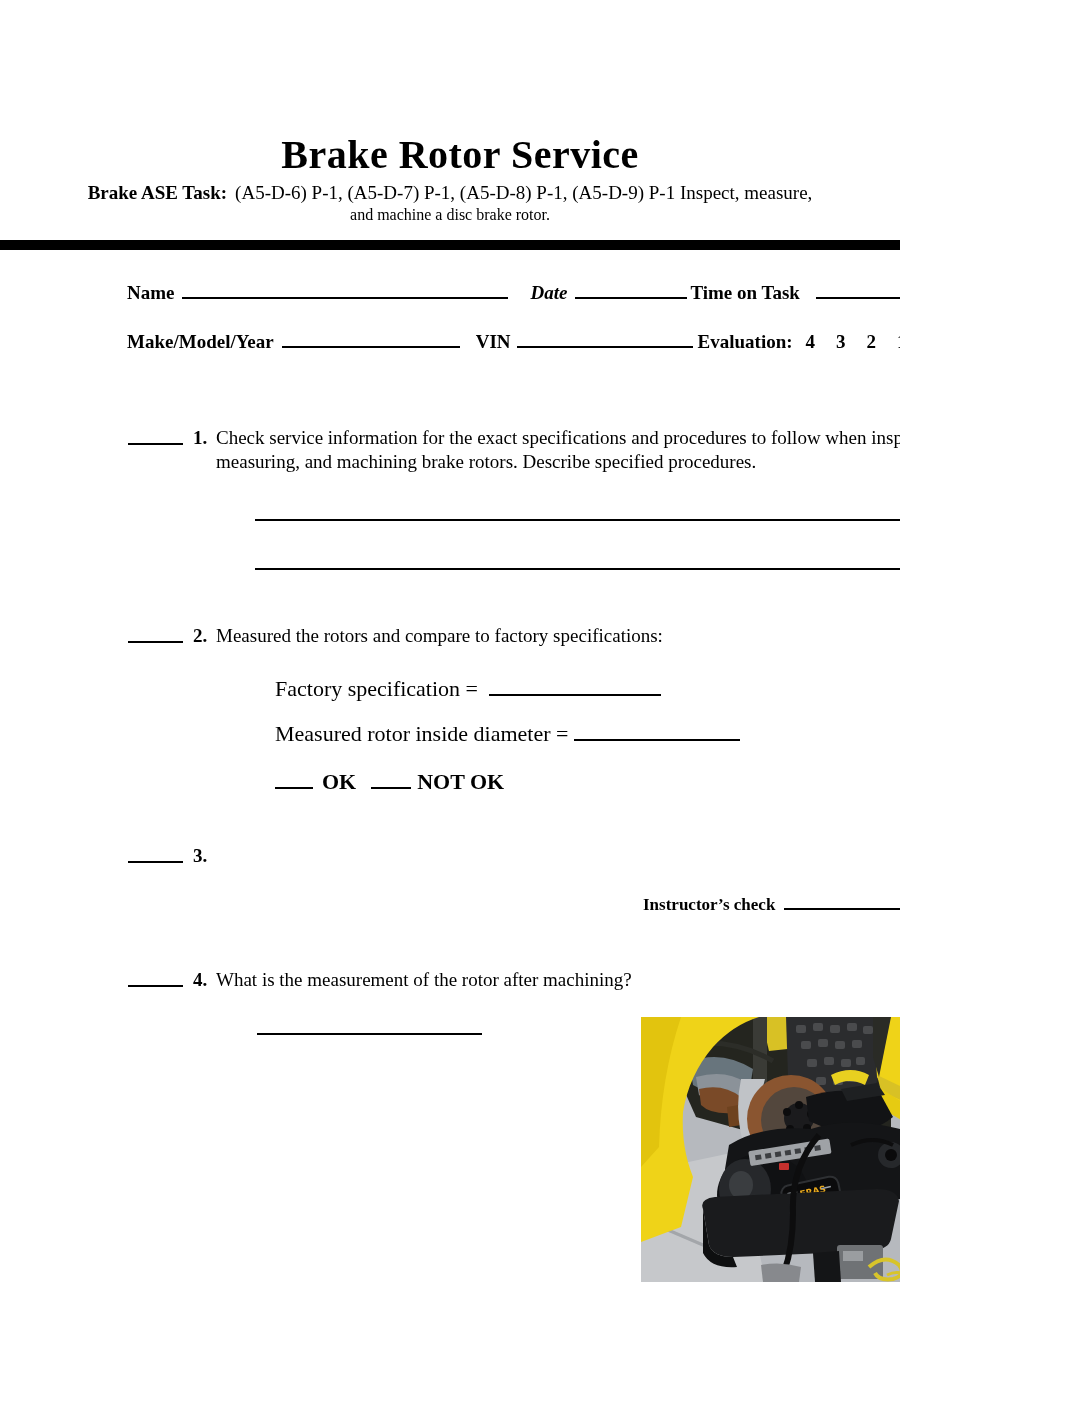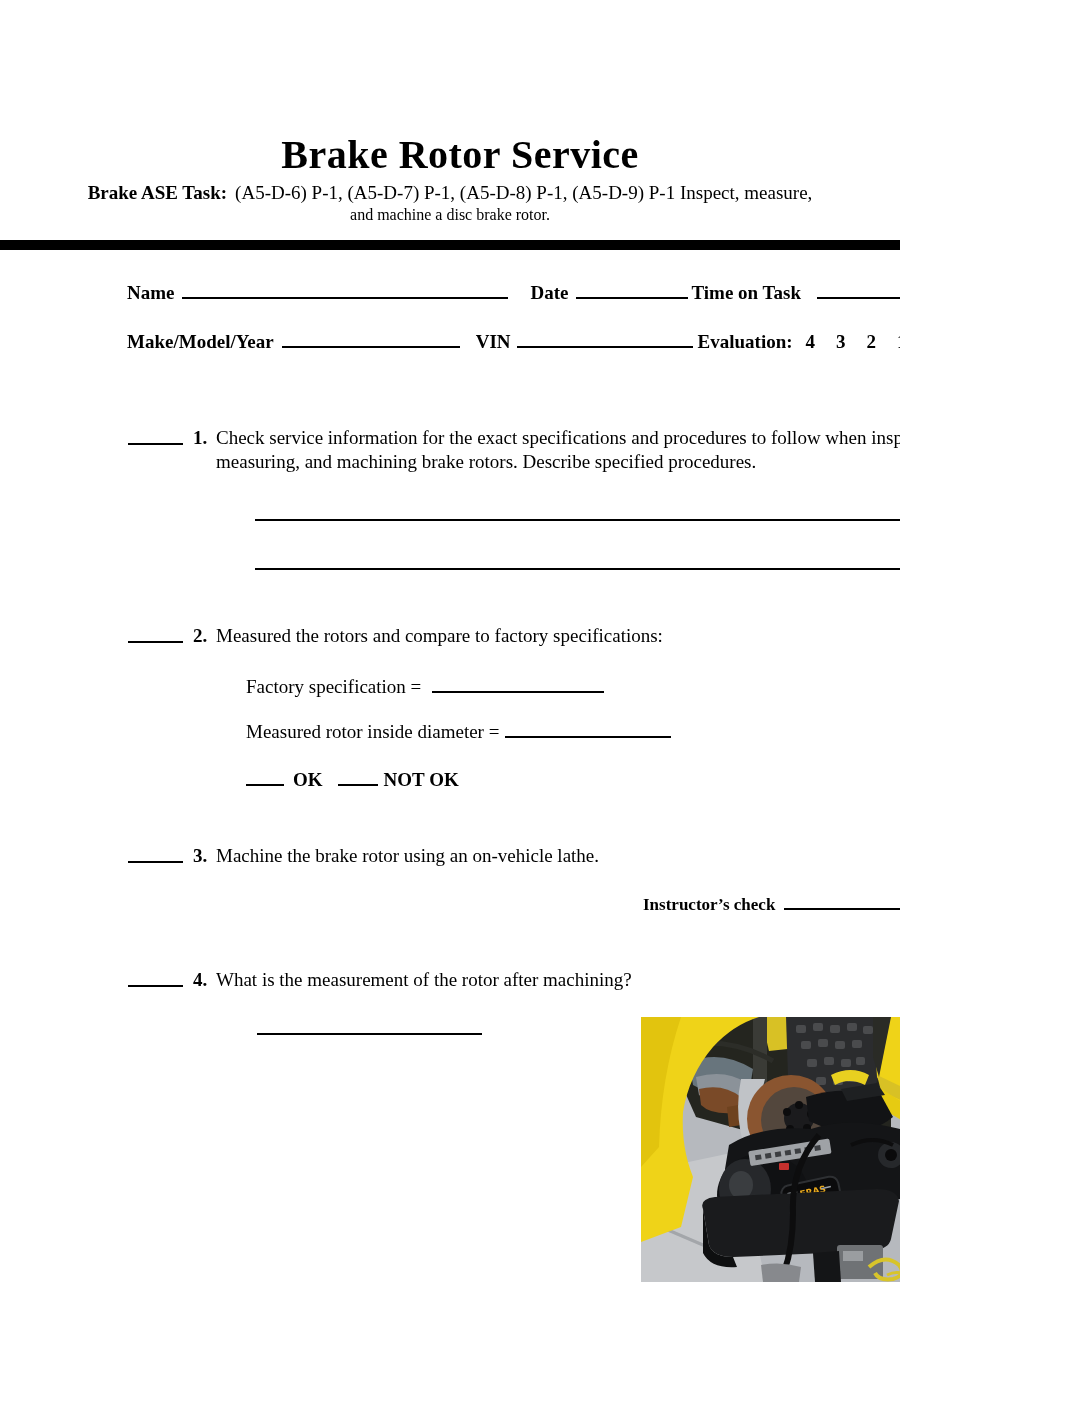--- a/index.html
+++ b/index.html
@@ -58,22 +58,22 @@
   .pre {
     flex: none; width: 55px; height: 19px;
     border-bottom: 2px solid #000; margin-right: 10px;
   }
   .num { flex: none; width: 23px; font-weight: bold; }
   .itext { width: 740px; }
 
   .line { position: absolute; border-top: 2px solid #000; }
 
   .subline {
-    position: absolute; left: 246px;
-    font-size: 19px; white-space: nowrap;
+    position: absolute; left: 275px;
+    font-size: 22px; white-space: nowrap;
   }
   .instructor {
     position: absolute; left: 643px; top: 893px;
     font-size: 17px; font-weight: bold; white-space: nowrap; text-align: center;
   }
 
   .photo {
     position: absolute; left: 641px; top: 1017px;
     width: 355px; height: 265px; overflow: hidden;
   }
@@ -87,21 +87,21 @@
   <div class="page-number">47</div>
 
   <div class="title">Brake Rotor Service</div>
   <div class="subtitle1">
     <span class="lbl">Brake ASE Task:</span><span>(A5-D-6) P-1, (A5-D-7) P-1, (A5-D-8) P-1, (A5-D-9) P-1  Inspect, measure,</span>
   </div>
   <div class="subtitle2">and machine a disc brake rotor.</div>
   <div class="rule"></div>
 
   <div class="info-row" style="top:282px;">
-    <span>Name</span><span class="ul" style="width:326px; margin-left:8px;"></span><span style="margin-left:22px;">Date</span><span class="ul" style="width:112px; margin-left:8px;"></span><span style="margin-left:3px;">Time on Task</span><span class="ul" style="width:99px; margin-left:16px;"></span>
+    <span>Name</span><span class="ul" style="width:326px; margin-left:8px;"></span><span style="margin-left:22px;font-style:italic;">Date</span><span class="ul" style="width:112px; margin-left:8px;"></span><span style="margin-left:3px;">Time on Task</span><span class="ul" style="width:99px; margin-left:16px;"></span>
   </div>
 
   <div class="info-row" style="top:331px;">
     <span>Make/Model/Year</span><span class="ul" style="width:178px; margin-left:8px;"></span><span style="margin-left:16px;text-align:center;">VIN</span><span class="ul" style="width:176px; margin-left:6px;"></span><span style="margin-left:5px;">Evaluation:</span><span class="score" style="margin-left:13px;">4</span><span class="score">3</span><span class="score">2</span><span class="score">1</span>
   </div>
 
   <div class="item" style="top:426px;">
     <span class="pre"></span>
     <span class="num">1.</span>
     <span class="itext">Check service information for the exact specifications and procedures to follow when inspecting, measuring, and machining brake rotors.  Describe specified procedures.</span>
@@ -120,21 +120,20 @@
   <div class="subline" style="top:721px;">
     <span>Measured rotor inside diameter =</span><span class="ul" style="width:166px; margin-left:6px;"></span>
   </div>
   <div class="subline" style="top:769px; font-weight:bold;">
     <span class="ul" style="width:38px;"></span><span style="margin-left:9px;">OK</span><span class="ul" style="width:40px; margin-left:15px;"></span><span style="margin-left:6px;">NOT OK</span>
   </div>
 
   <div class="item" style="top:844px;">
     <span class="pre"></span>
     <span class="num">3.</span>
-    <span class="itext">Machine the brake rotor using an on-vehicle lathe.</span>
   </div>
   <div class="instructor">
     <span>Instructor’s check</span><span class="ul" style="width:123px; margin-left:9px;"></span>
   </div>
 
   <div class="item" style="top:968px;">
     <span class="pre"></span>
     <span class="num">4.</span>
     <span class="itext">What is the measurement of the rotor after machining?</span>
   </div>

